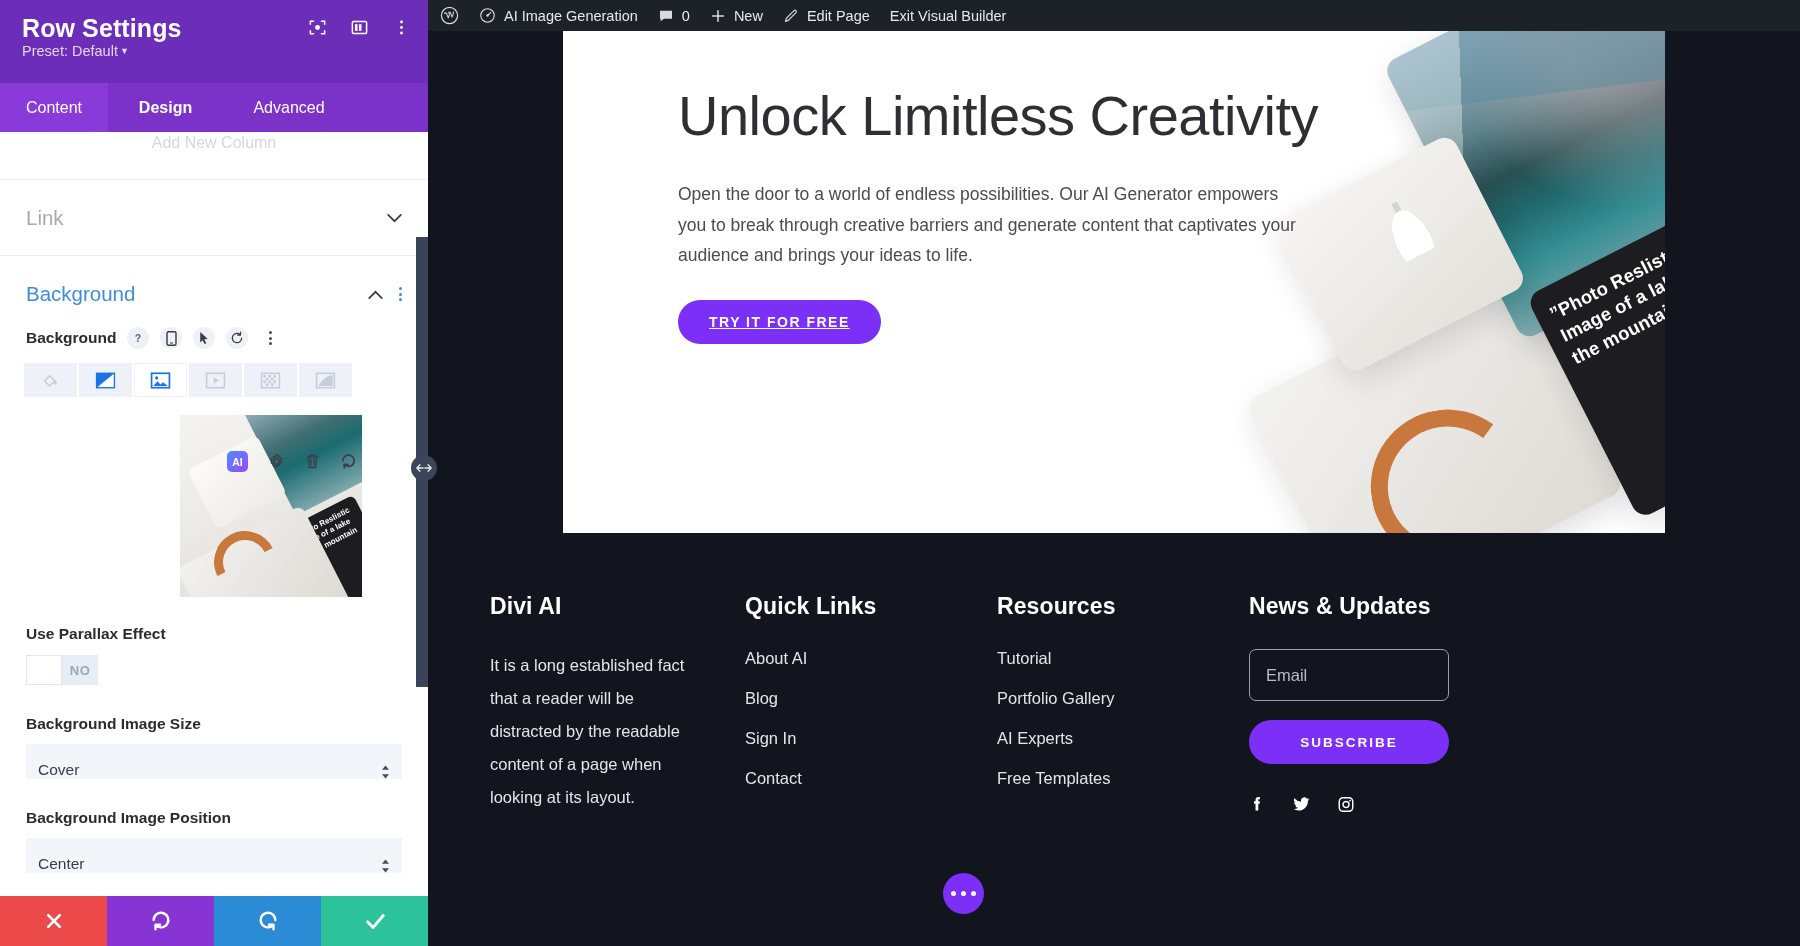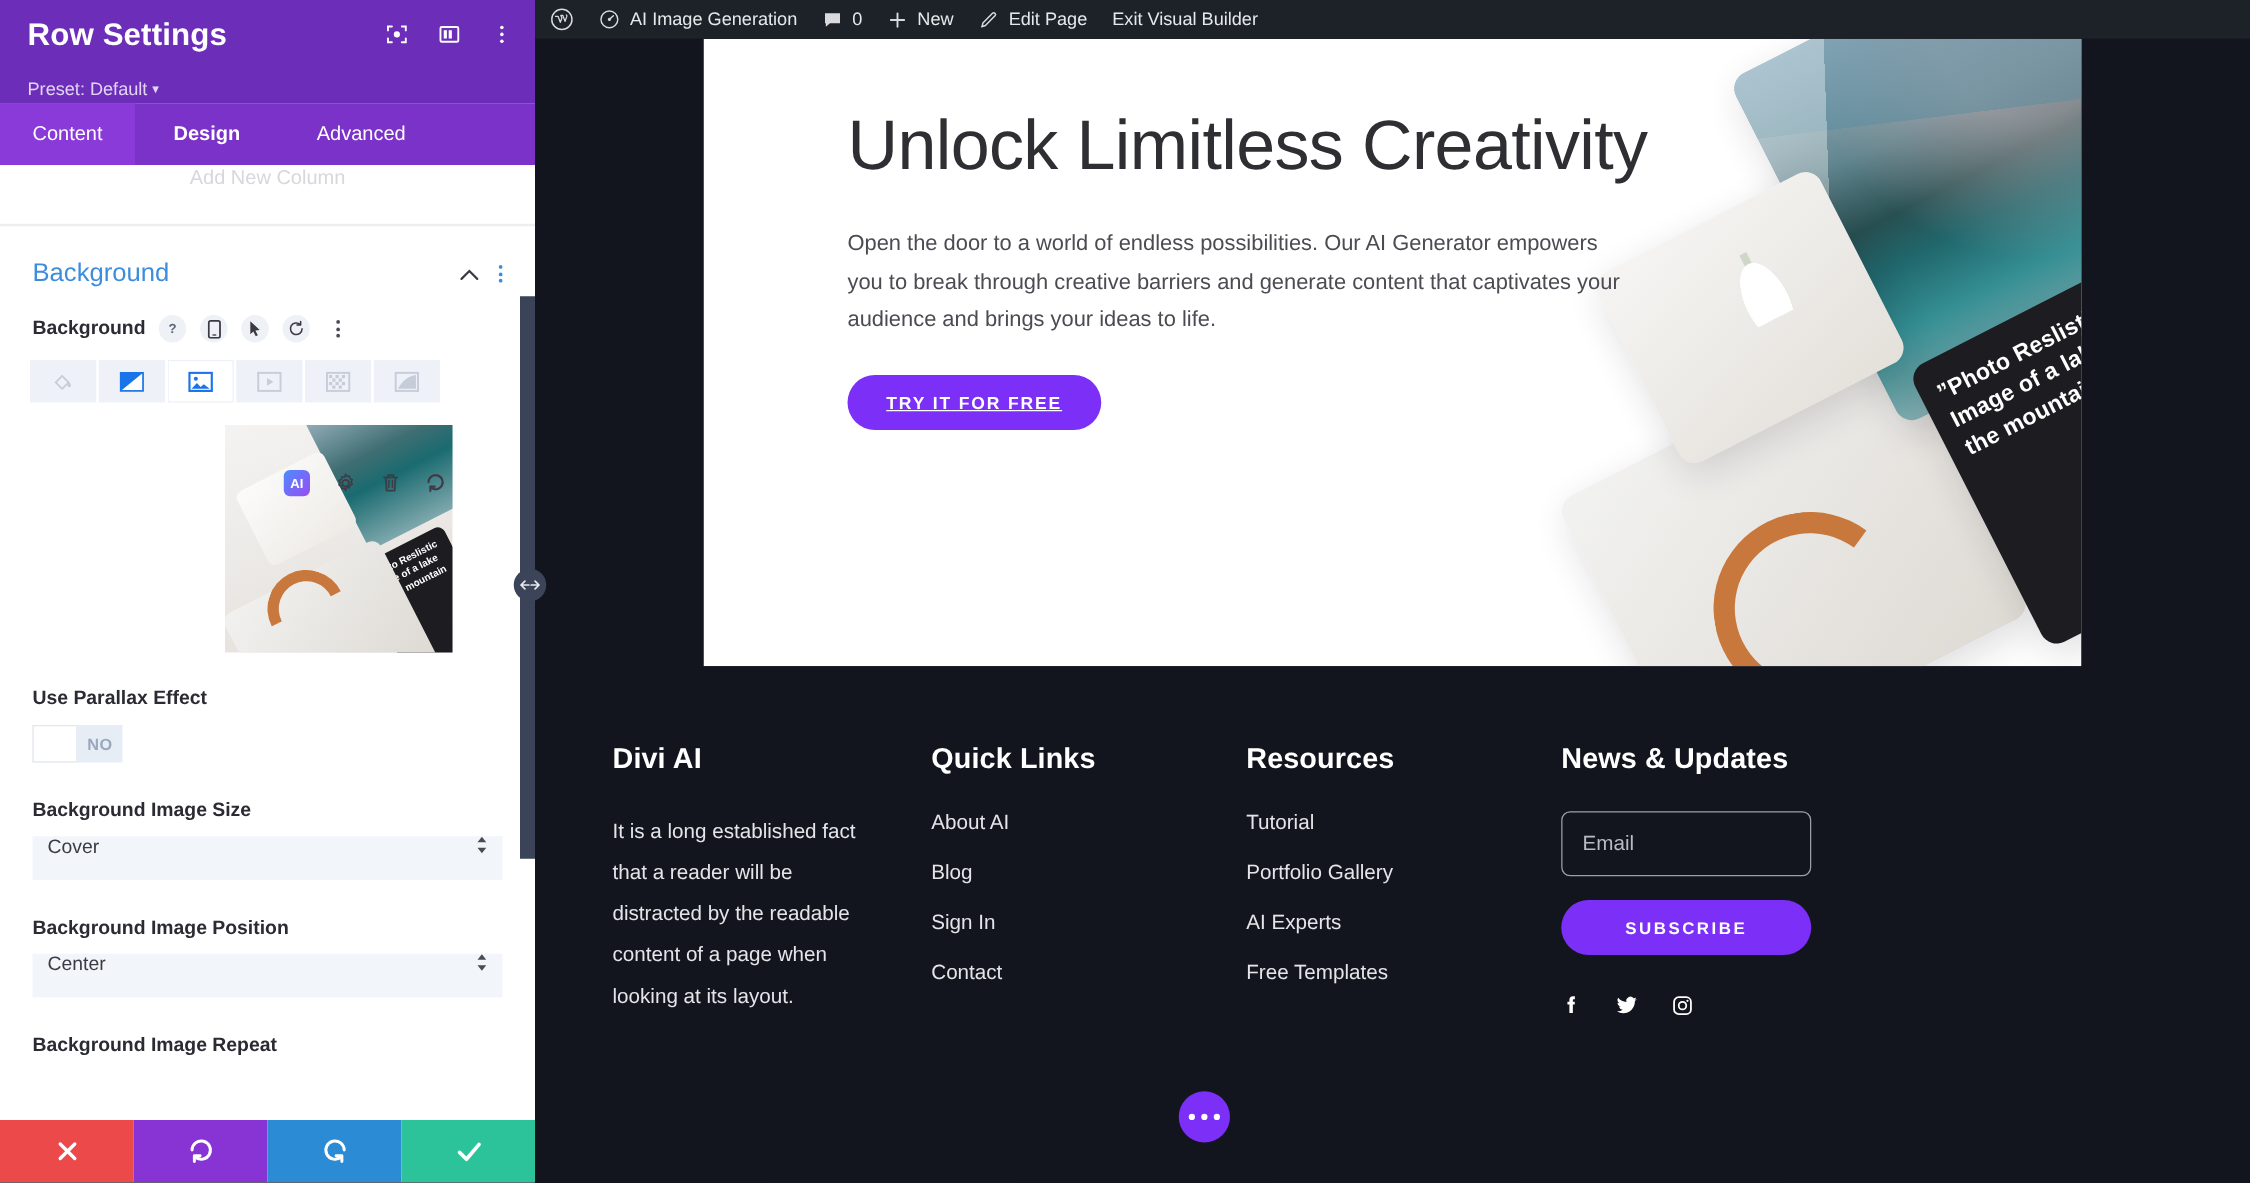--- a/index.html
+++ b/index.html
@@ -23,21 +23,21 @@
     background: #6c2eb9;
     height: 83px;
     padding: 14px 22px 0 22px;
     position: relative;
   }
   .panel-title {
     color: #fff; font-size: 25px; font-weight: 700;
     letter-spacing: .1px; line-height: 1.15;
   }
   .panel-preset {
-    color: #e3d3f5; font-size: 14.5px; margin-top: 21px;
+    color: #e3d3f5; font-size: 14.5px; margin-top: 0;
   }
   .panel-preset .caret { font-size: 9px; position: relative; top: -2px; margin-left: 2px;}
   .header-icons {
     position: absolute; right: 16px; top: 16px;
     display: flex; align-items: center; gap: 20px;
   }
   .hicon { width: 22px; height: 22px; display: flex; align-items: center; justify-content: center; cursor: pointer; }
   .hicon svg { display: block; }
 
   .panel-tabs {
@@ -125,21 +125,21 @@
   .toggle {
     width: 72px; height: 30px; background: #e7edf5; display: flex; align-items: center;
     cursor: pointer;
   }
   .toggle .knob { width: 36px; height: 30px; background: #fff; border: 1px solid #e1e7ef; }
   .toggle .tlabel { flex: 1; text-align: center; font-size: 13px; font-weight: 700; color: #9aa8bd; letter-spacing: .5px;}
 
   .select-label { font-size: 15.5px; color: #2b2b33; font-weight: 700; padding: 0 26px; margin-top: 30px;}
   .select-wrap { padding: 0 26px; margin-top: 11px; }
   .select {
-    height: 35px; background: #f2f5f9; display: flex; align-items: flex-start;
+    height: 35px; background: #f2f5f9; display: flex; align-items: flex-end;
     padding: 0 12px; justify-content: space-between; cursor: pointer;
   }
   .select span.val { font-size: 15.5px; color: #3b3b45; }
   .spinner { display: flex; flex-direction: column; gap: 2px; color: #4b4b57; }
 
   
   #panel-scrollbar {
     position: absolute; right: 0; top: 237px; width: 12px; height: 450px;
     background: #3a4358; z-index: 45; cursor: pointer;
   }
@@ -456,20 +456,28 @@
     <div class="panel-tabs">
       <div class="panel-tab content">Content</div>
       <div class="panel-tab design">Design</div>
       <div class="panel-tab advanced">Advanced</div>
     </div>
 
     <div class="panel-scrollarea">
       <div class="ghost-row">Add New Column</div>
       <div class="divider"></div>
 
+      <div class="acc-row">
+        <span class="acc-title">Link</span>
+        <span class="acc-right">
+          <svg width="15" height="9" viewBox="0 0 16 10">
+            <path d="M1 1l7 7 7-7" fill="none" stroke="#3a3a44" stroke-width="1.9" stroke-linecap="round"></path>
+          </svg>
+        </span>
+      </div>
       <div class="divider" style="margin-top:0"></div>
 
       <div class="acc-row">
         <span class="acc-title active">Background</span>
         <span class="acc-right">
           <svg width="15" height="9" viewBox="0 0 16 10">
             <path d="M1 9l7-7 7 7" fill="none" stroke="#3a3a44" stroke-width="1.9" stroke-linecap="round"></path>
           </svg>
           <span class="dots3">
               <i></i>

